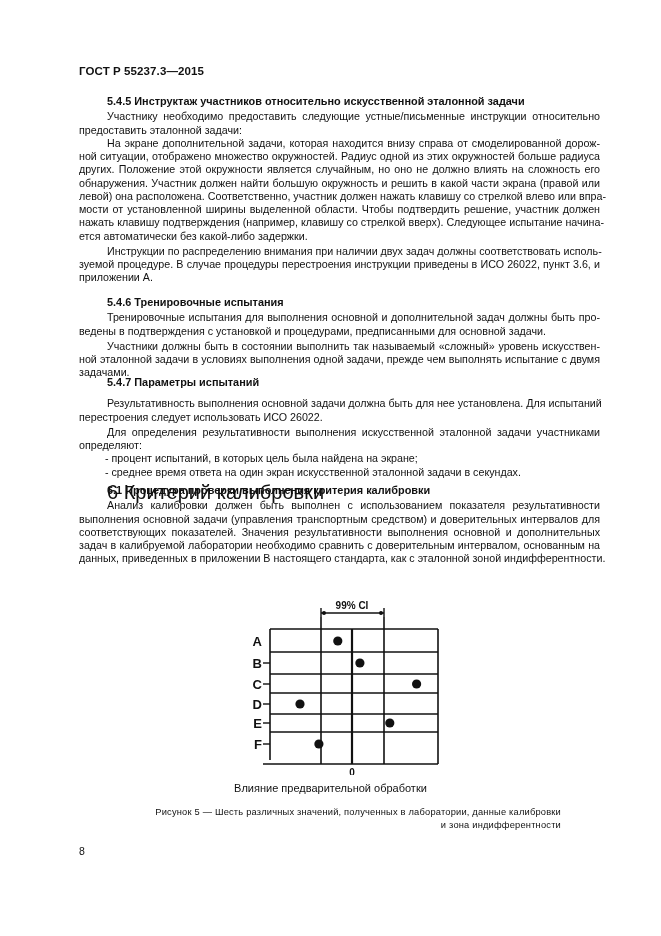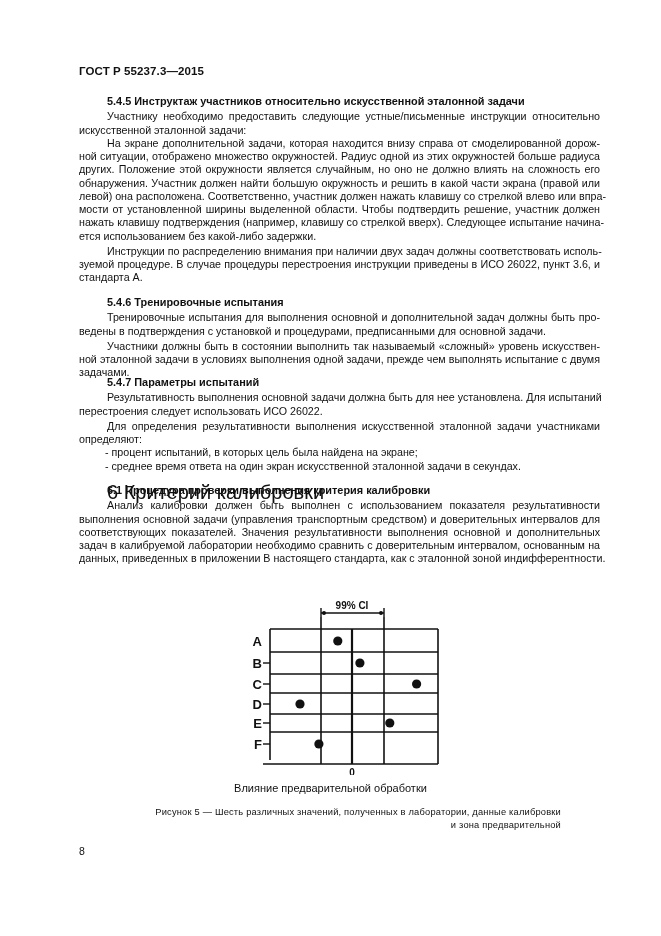--- a/index.html
+++ b/index.html
@@ -23,46 +23,46 @@
 </head>
 <body>
 
 <div class="page">
 
   <div class="hdr">ГОСТ Р 55237.3—2015</div>
 
   <div class="txt" style="top:95px;">
     <span class="line last ind h3">5.4.5  Инструктаж участников относительно искусственной эталонной задачи</span>
     <span class="line ind" style="margin-top:2px">Участнику необходимо предоставить следующие устные/письменные инструкции относительно</span>
-    <span class="line last">искусственной эталонной задачи:</span>
+    <span class="line last">предоставить эталонной задачи:</span>
     <span class="line ind">На экране дополнительной задачи, которая находится внизу справа от смоделированной дорож-</span>
     <span class="line">ной ситуации, отображено множество окружностей. Радиус одной из этих окружностей больше радиуса</span>
     <span class="line">других. Положение этой окружности является случайным, но оно не должно влиять на сложность его</span>
     <span class="line">обнаружения. Участник должен найти большую окружность и решить в какой части экрана (правой или</span>
     <span class="line">левой) она расположена. Соответственно, участник должен нажать клавишу со стрелкой влево или впра-</span>
     <span class="line">мости от установленной ширины выделенной области. Чтобы подтвердить решение, участник должен</span>
     <span class="line">нажать клавишу подтверждения (например, клавишу со стрелкой вверх). Следующее испытание начина-</span>
-    <span class="line last">ется использованием без какой-либо задержки.</span>
+    <span class="line last">ется автоматически без какой-либо задержки.</span>
     <span class="line ind" style="margin-top:2px">Инструкции по распределению внимания при наличии двух задач должны соответствовать исполь-</span>
     <span class="line">зуемой процедуре. В случае процедуры перестроения инструкции приведены в ИСО 26022, пункт 3.6, и</span>
-    <span class="line last">стандарта А.</span>
+    <span class="line last">приложении А.</span>
   </div>
 
   <div class="txt" style="top:296px;">
     <span class="line last ind h3">5.4.6  Тренировочные испытания</span>
     <span class="line ind" style="margin-top:2px">Тренировочные испытания для выполнения основной и дополнительной задач должны быть про-</span>
     <span class="line last">ведены в подтверждения с установкой и процедурами, предписанными для основной задачи.</span>
     <span class="line ind" style="margin-top:2px">Участники должны быть в состоянии выполнить так называемый «сложный» уровень искусствен-</span>
     <span class="line">ной эталонной задачи в условиях выполнения одной задачи, прежде чем выполнять испытание с двумя</span>
     <span class="line last">задачами.</span>
   </div>
 
   <div class="txt" style="top:376px;">
     <span class="line last ind h3">5.4.7  Параметры испытаний</span>
-    <span class="line ind" style="margin-top:2px">Результативность выполнения основной задачи должна быть для нее установлена. Для испытаний</span>
+    <span class="line ind" style="margin-top:8px">Результативность выполнения основной задачи должна быть для нее установлена. Для испытаний</span>
     <span class="line last">перестроения следует использовать ИСО 26022.</span>
     <span class="line ind" style="margin-top:2px">Для определения результативности выполнения искусственной эталонной задачи участниками</span>
     <span class="line last">определяют:</span>
     <span class="line bullet">-  процент испытаний, в которых цель была найдена на экране;</span>
     <span class="line bullet">-  среднее время ответа на один экран искусственной эталонной задачи в секундах.</span>
   </div>
 
   <div class="h2" style="top:481px;">6  Критерий калибровки</div>
 
   <div class="txt" style="top:484px;">
@@ -127,17 +127,17 @@
           <circle cx="318.9" cy="744" r="4.6"></circle>
         </g>
 
       <text id="zero-label" x="352" y="776" text-anchor="middle" font-family="Liberation Sans, sans-serif" font-weight="bold" font-size="10" fill="#111">0</text>
     </svg>
   </div>
 
   <div class="xlabel">Влияние предварительной обработки</div>
   <div class="caption">
     <div>Рисунок  5 — Шесть различных значений, полученных в лаборатории, данные калибровки</div>
-    <div>и зона предварительной</div>
+    <div>и зона индифферентности</div>
   </div>
 
   <div class="pnum">8</div>
 </div>
 
 </body></html>

